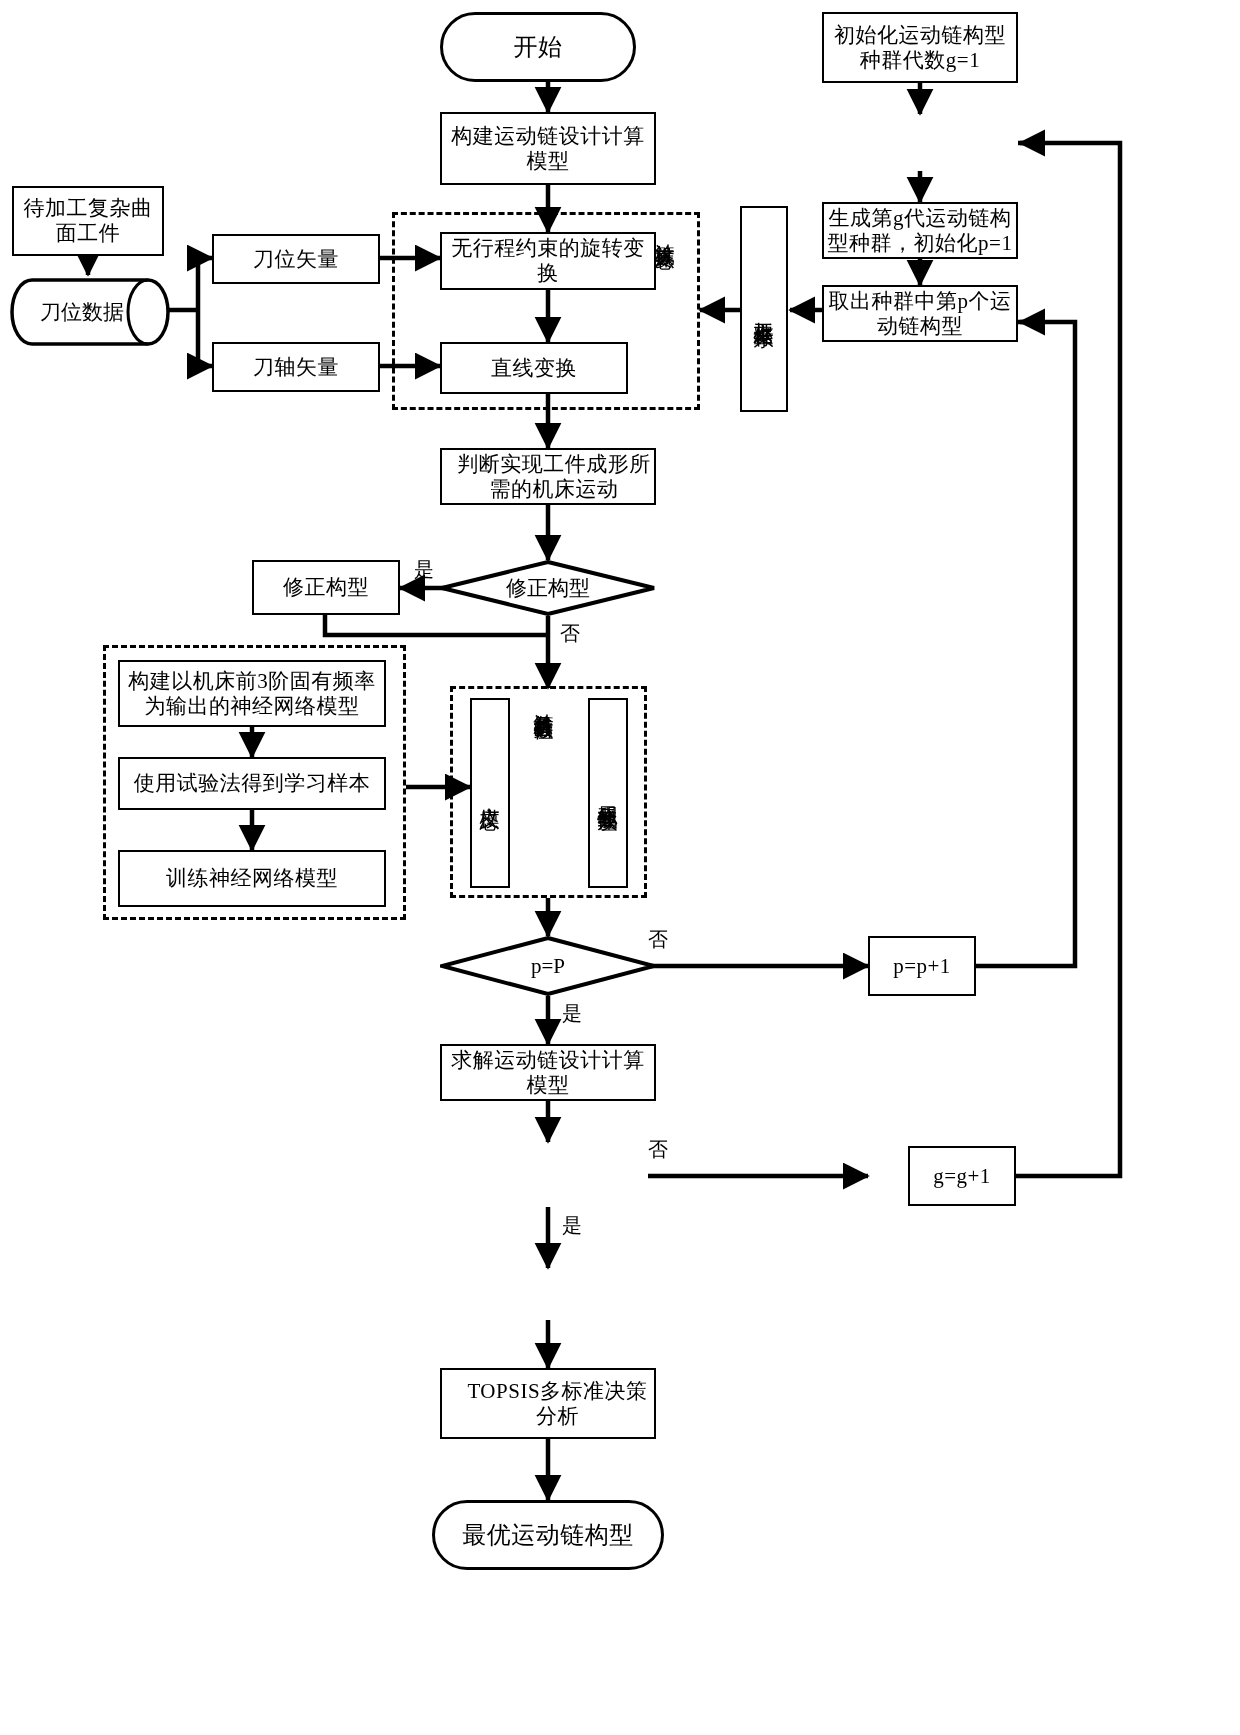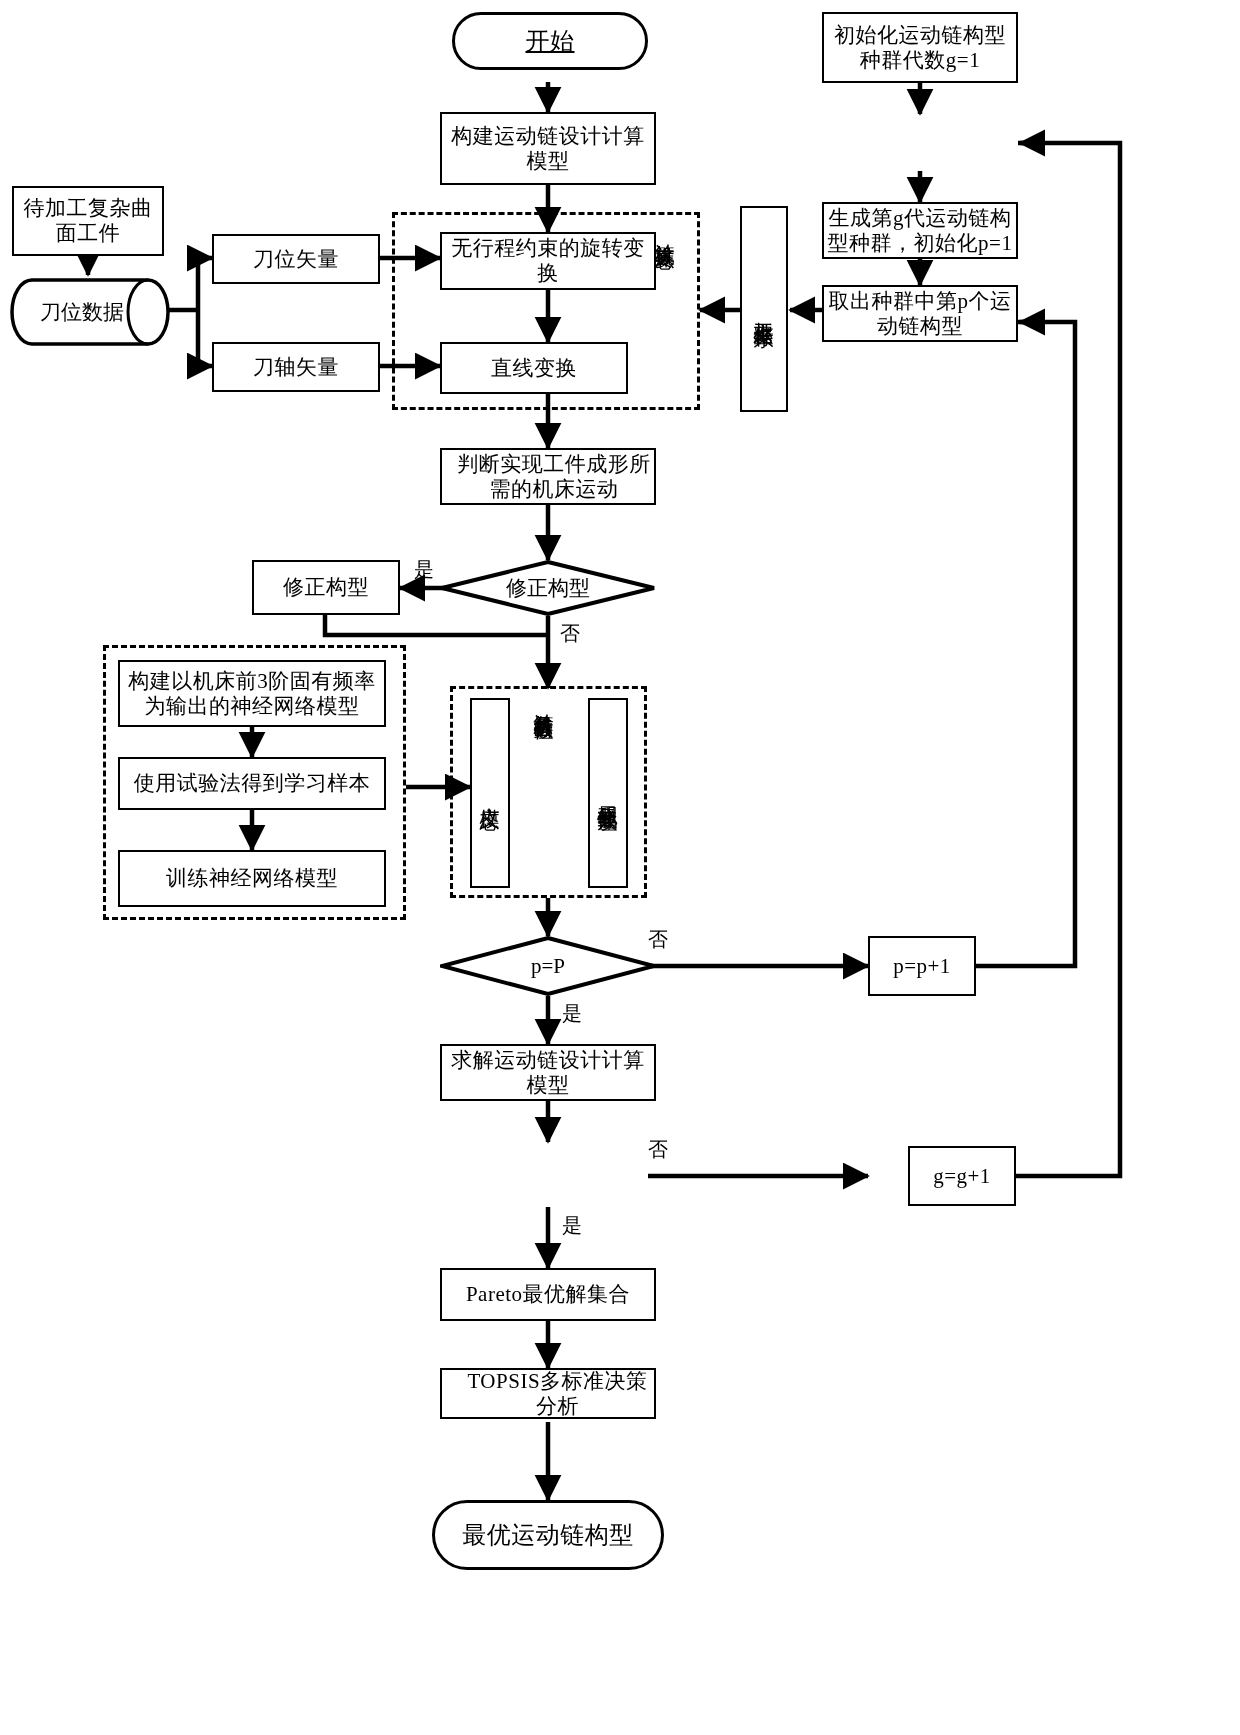--- a/index.html
+++ b/index.html
@@ -207,21 +207,21 @@
       </g>
     </svg>
   </div>
 
   <div class="dashbox" style="left:392px;top:212px;width:308px;height:198px;"></div>
 
   <div class="dashbox" style="left:103px;top:645px;width:303px;height:275px;"></div>
 
   <div class="dashbox" style="left:450px;top:686px;width:197px;height:212px;"></div>
 
-  <div class="node terminator" style="left:452px;top:12px;width:196px;height:58px;text-decoration:underline;">
+  <div class="node terminator" style="left:440px;top:12px;width:196px;height:70px;">
     <span>开始</span>
   </div>
 
   <div class="node" style="left:440px;top:112px;width:216px;height:73px;">
     <span>构建运动链设计计算模型</span>
   </div>
 
   <div class="node" style="left:12px;top:186px;width:152px;height:70px;">
     <span>待加工复杂曲面工件</span>
   </div>
@@ -323,25 +323,22 @@
 
   <div class="node" style="left:440px;top:1044px;width:216px;height:57px;">
     <span>求解运动链设计计算模型</span>
   </div>
 
 
   <div class="node" style="left:868px;top:1146px;width:108px;height:60px;margin-left:40px;">
     <span>g=g+1</span>
   </div>
 
-  <div class="node" style="left:440px;top:1268px;width:216px;height:53px;">
-    <span>Pareto最优解集合</span>
-  </div>
-
-  <div class="node" style="left:440px;top:1368px;width:216px;height:51px;padding-left:19px;">
+
+  <div class="node" style="left:440px;top:1368px;width:216px;height:71px;padding-left:19px;">
     <span>TOPSIS多标准决策分析</span>
   </div>
 
   <div class="node terminator" style="left:432px;top:1500px;width:232px;height:70px;">
     <span>最优运动链构型</span>
   </div>
 
   <div class="elabel" style="left:414px;top:556px;">
     <span>是</span>
   </div>

